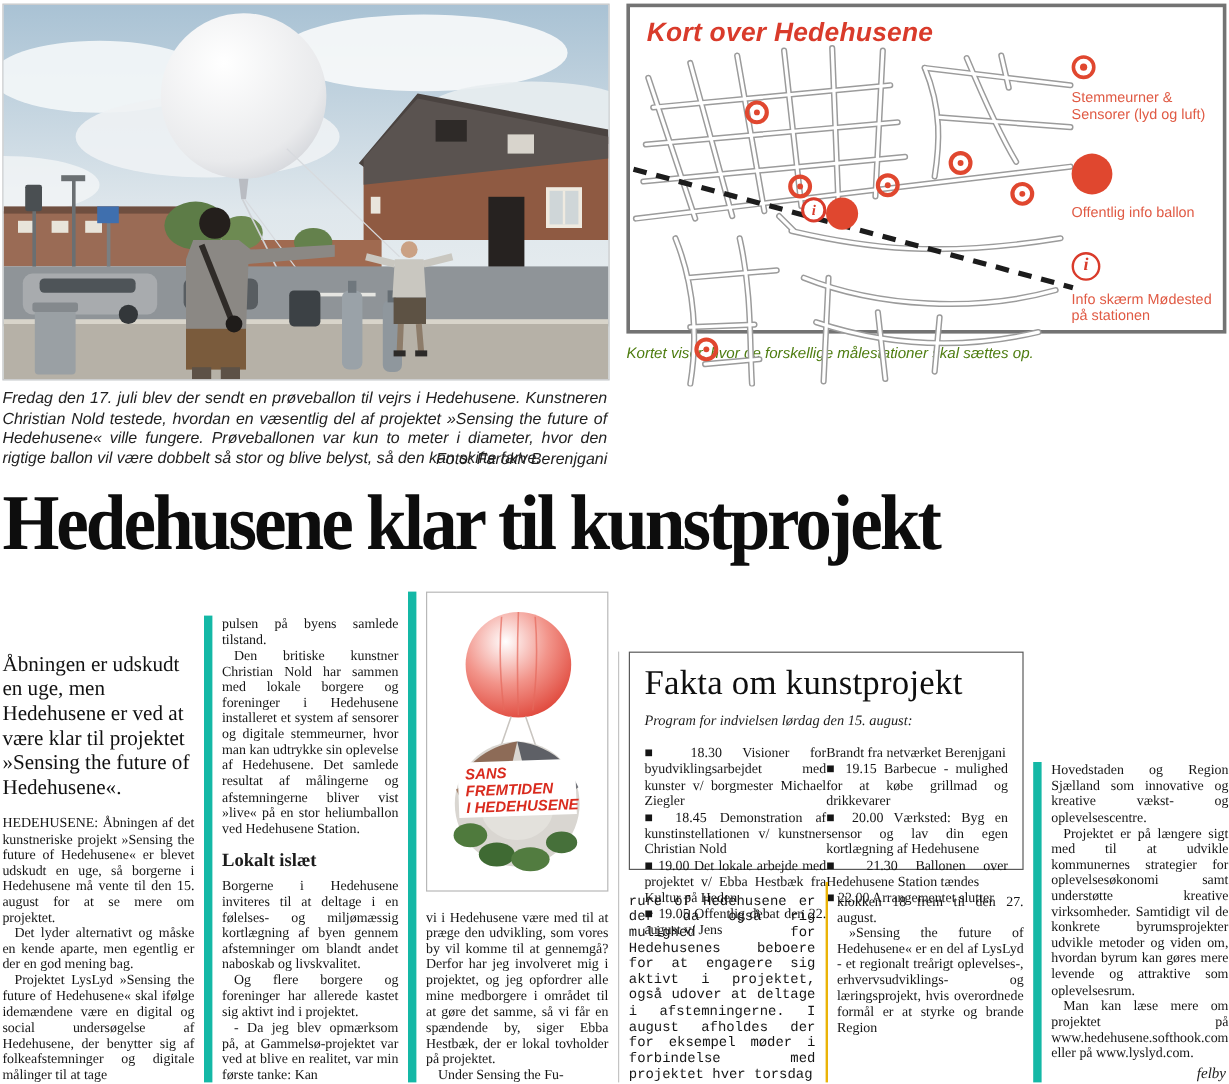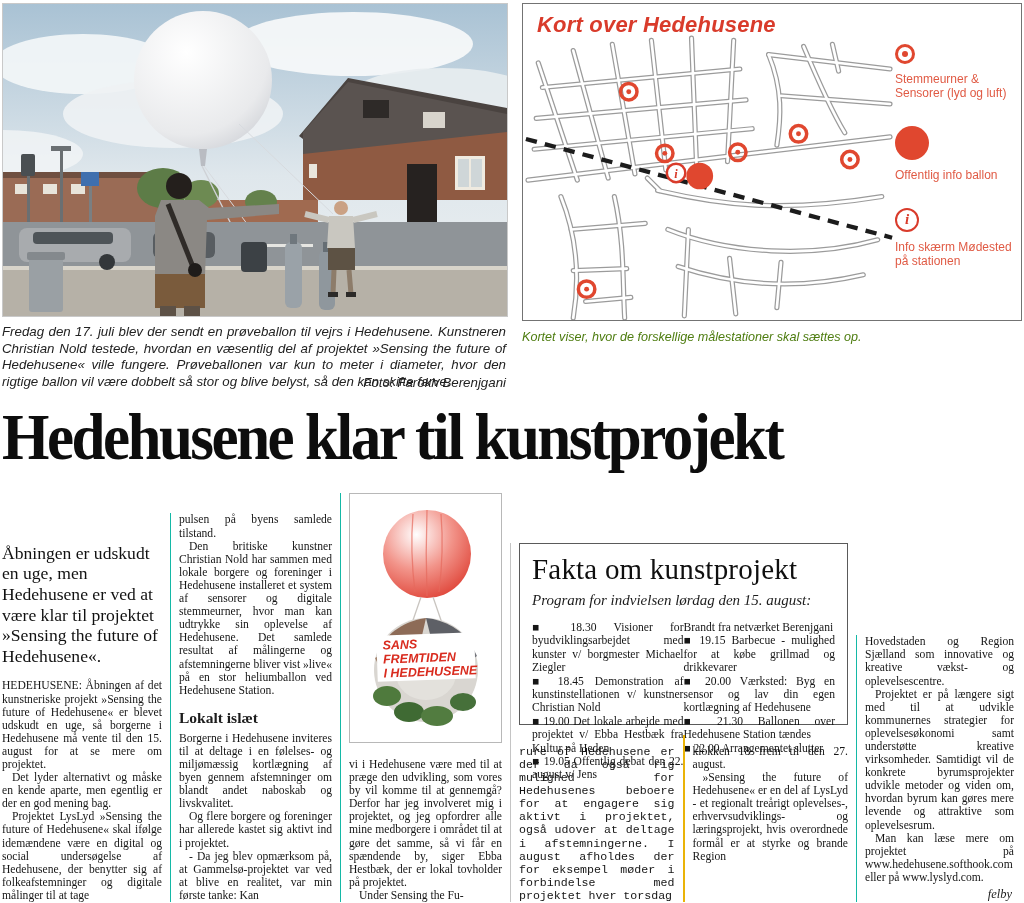--- a/index.html
+++ b/index.html
@@ -13,21 +13,21 @@
   .photo-wrap { width:506px; flex:0 0 506px; }
   .photo-frame { width:506px; height:314px; border:1px solid #c9c9c9; background:#dfe6ea; }
   .photo-frame svg { display:block; }
   .photo-caption {
     position:relative; margin-top:7px; font-family:"Liberation Sans", sans-serif;
     font-style:italic; font-size:13.3px; line-height:16.5px; color:#222;
     text-align:justify; padding-right:2px; min-height:70px;
   }
   .photo-credit { position:absolute; right:2px; bottom:3px; font-style:italic; }
   .map-wrap { flex:1; }
-  .map-panel { position:relative; width:100%; height:318px; border:1px solid #737373; background:#fff; }
+  .map-panel { position:relative; width:100%; height:275px; border:3px solid #737373; background:#fff; }
   .map-title {
     position:absolute; top:8px; left:14px; z-index:3;
     font-family:"Liberation Sans", sans-serif; font-weight:bold; font-style:italic;
     font-size:22px; color:#d93b2b; letter-spacing:0.2px;
   }
   .map-canvas { position:absolute; left:0; top:28px; }
   .map-legend { position:absolute; top:40px; right:8px; width:118px; z-index:3; }
   .legend-item { margin-bottom:26px; }
   .legend-icon { display:block; margin-bottom:8px; }
   .legend-label {
@@ -48,37 +48,37 @@
   }
   
   .headline {
     margin:12px 2px 4px 2px; font-weight:bold; font-size:61px; line-height:58px;
     letter-spacing:-2.5px; color:#0d0d0d; white-space:nowrap;
     transform:scaleY(1.08); transform-origin:left top;
   }
   
   .body-row { display:flex; margin:14px 2px 0 2px; align-items:flex-end; height:424px; }
   .col { padding:0 8px; }
-  .col.rule { border-left:1px solid #14b8a6; }
+  .col.rule { border-left:7px solid #14b8a6; }
   .col-1 { flex:0 0 168px; padding-left:0; }
   .col-2 { flex:0 0 170px; }
   .col-3 { flex:0 0 170px; }
   .col-45 { flex:0 0 346px; padding:0; border-left:1px solid #c4c4c4; }
   .col-6 { flex:1; }
   .lead { font-size:17.6px; line-height:20.6px; margin-bottom:13px; text-align:left; color:#111; }
   .p { text-align:justify; font-size:11.6px; line-height:13.1px; color:#151515; }
   .p.indent { text-indent:10px; }
   .subhead { font-weight:bold; font-size:15.5px; margin:12px 0 5px 0; }
   .graphic-box {
     width:100%; height:250px; border:1px solid #b8b8b8; margin-bottom:15px;
     background:#fff; display:flex; align-items:center; justify-content:center;
   }
   .fakta-box { border:1px solid #5a5a5a; margin:0 8px 10px 8px; padding:9px 12px 8px 12px; height:182px; }
   .fakta-title { font-size:29px; font-weight:400; letter-spacing:0.2px; margin-bottom:7px; color:#0f0f0f; }
-  .fakta-intro { font-style:italic; font-size:15px; line-height:15px; margin-bottom:13px; }
+  .fakta-intro { font-style:italic; font-size:12px; line-height:15px; margin-bottom:13px; }
   .fakta-cols { display:flex; }
   .fakta-col { flex:1; }
   .fakta-col .p { line-height:13.4px; }
   .cols-45-text { display:flex; }
   .col-4i { flex:1; padding:10px 8px 0 8px;font-family:Liberation Mono, monospace; }
   .col-5i { flex:1; padding:10px 8px 0 8px; border-left:2px solid #eab308; }
   .byline { text-align:right; font-style:italic; font-size:12.5px; margin-top:3px; padding-right:2px; }
 </style>
 </head>
 <body>

